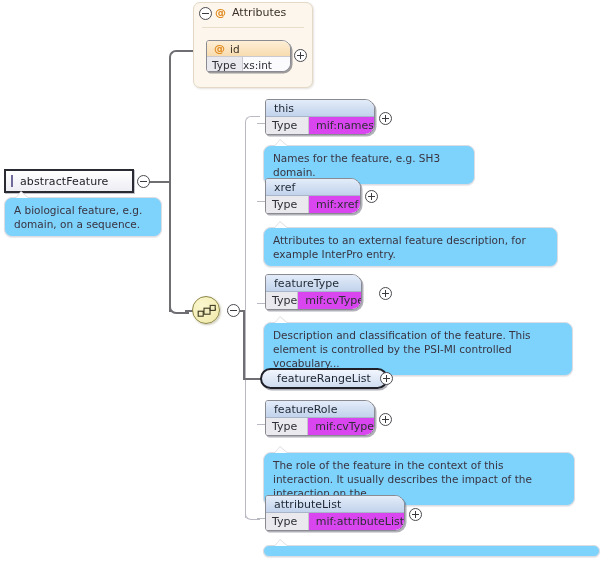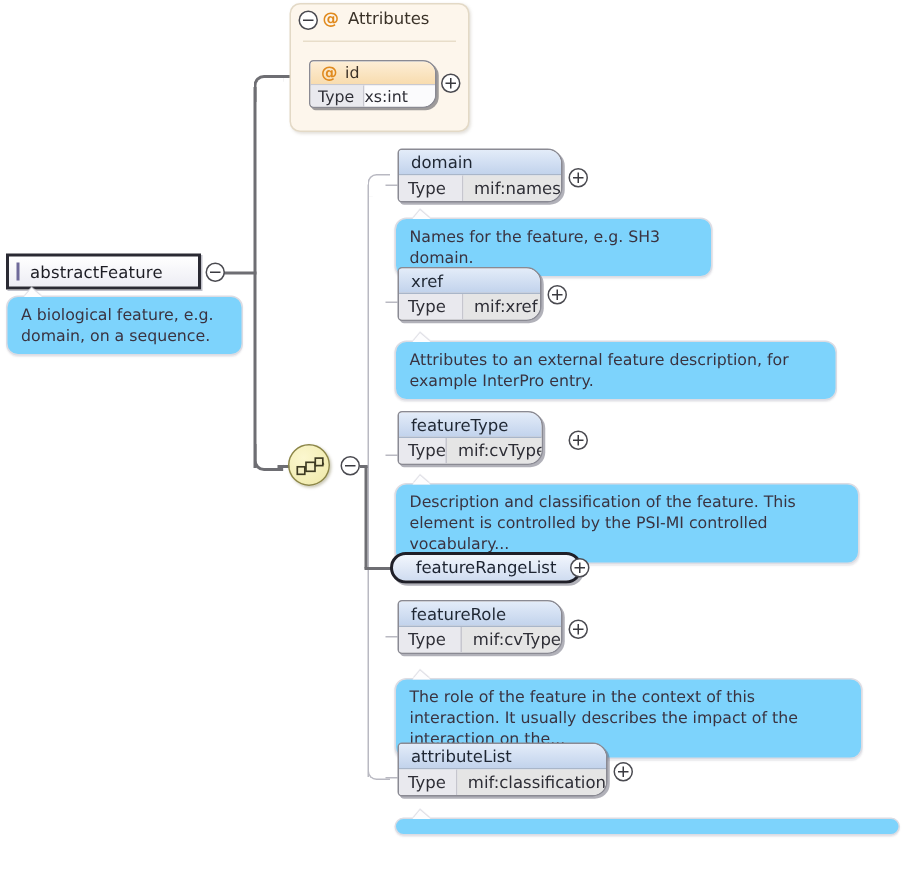--- a/index.html
+++ b/index.html
@@ -128,21 +128,21 @@
     border-bottom:1px solid #a9b6c9;
     box-sizing:border-box;
   }
   .elem-body{display:flex;height:17px;font-size:11px;}
   .elem-body .k{
     width:43px;background:#e9e9ee;color:#2e2e36;
     display:flex;align-items:center;padding-left:6px;
     border-right:1px solid #c6c6ce;box-sizing:border-box;
   }
   .elem-body .v{
-    flex:1;background:#e5e5e5;color:#2e2e36;
+    flex:1;background:#d946ef;color:#2e2e36;
     display:flex;align-items:center;padding-left:7px;box-sizing:border-box;
   }
 
   
   .pill{
     position:absolute;height:21px;
     border:2px solid #1f1f28;
     border-radius:11px;
     background:linear-gradient(#f2f6fd,#cfdcf0);
     box-sizing:border-box;
@@ -237,21 +237,21 @@
     <svg width="22" height="22" viewBox="0 0 22 22" aria-hidden="true">
       <line x1="2" y1="13" x2="20" y2="9" stroke="#3d3a22" stroke-width="1.4"></line>
       <rect x="2.2" y="11.2" width="5" height="5" fill="#f3eec2" stroke="#3d3a22" stroke-width="1.1"></rect>
       <rect x="8" y="8.2" width="6" height="6" fill="#f3eec2" stroke="#3d3a22" stroke-width="1.1"></rect>
       <rect x="14.2" y="5.4" width="5" height="5" fill="#f3eec2" stroke="#3d3a22" stroke-width="1.1"></rect>
     </svg>
   </div>
   <div class="toggle" style="left:227px;top:304px;"></div>
 
   <div class="elem" style="left:265px;top:99px;width:110px;height:36px;">
-    <div class="elem-head">domain</div>
+    <div class="elem-head">this</div>
     <div class="elem-body">
       <div class="k">Type</div>
       <div class="v">mif:names</div>
     </div>
   </div>
   <div class="toggle plus" style="left:379px;top:112px;"></div>
   <div class="note" style="left:263px;top:145px;width:212px;">
     <div class="tab"></div>
     <span>Names for the feature, e.g. SH3 domain.</span>
   </div>
@@ -297,21 +297,21 @@
   <div class="toggle plus" style="left:379px;top:413px;"></div>
   <div class="note" style="left:263px;top:452px;width:312px;">
     <div class="tab"></div>
     <span>The role of the feature in the context of this interaction. It usually describes the impact of the interaction on the...</span>
   </div>
 
   <div class="elem" style="left:265px;top:495px;width:140px;height:36px;">
     <div class="elem-head">attributeList</div>
     <div class="elem-body">
       <div class="k">Type</div>
-      <div class="v">mif:classification</div>
+      <div class="v">mif:attributeList</div>
     </div>
   </div>
   <div class="toggle plus" style="left:409px;top:508px;"></div>
   <div class="note" style="left:263px;top:545px;width:337px;">
     <div class="tab"></div>
   </div>
 
 </div>
 
 </body></html>

